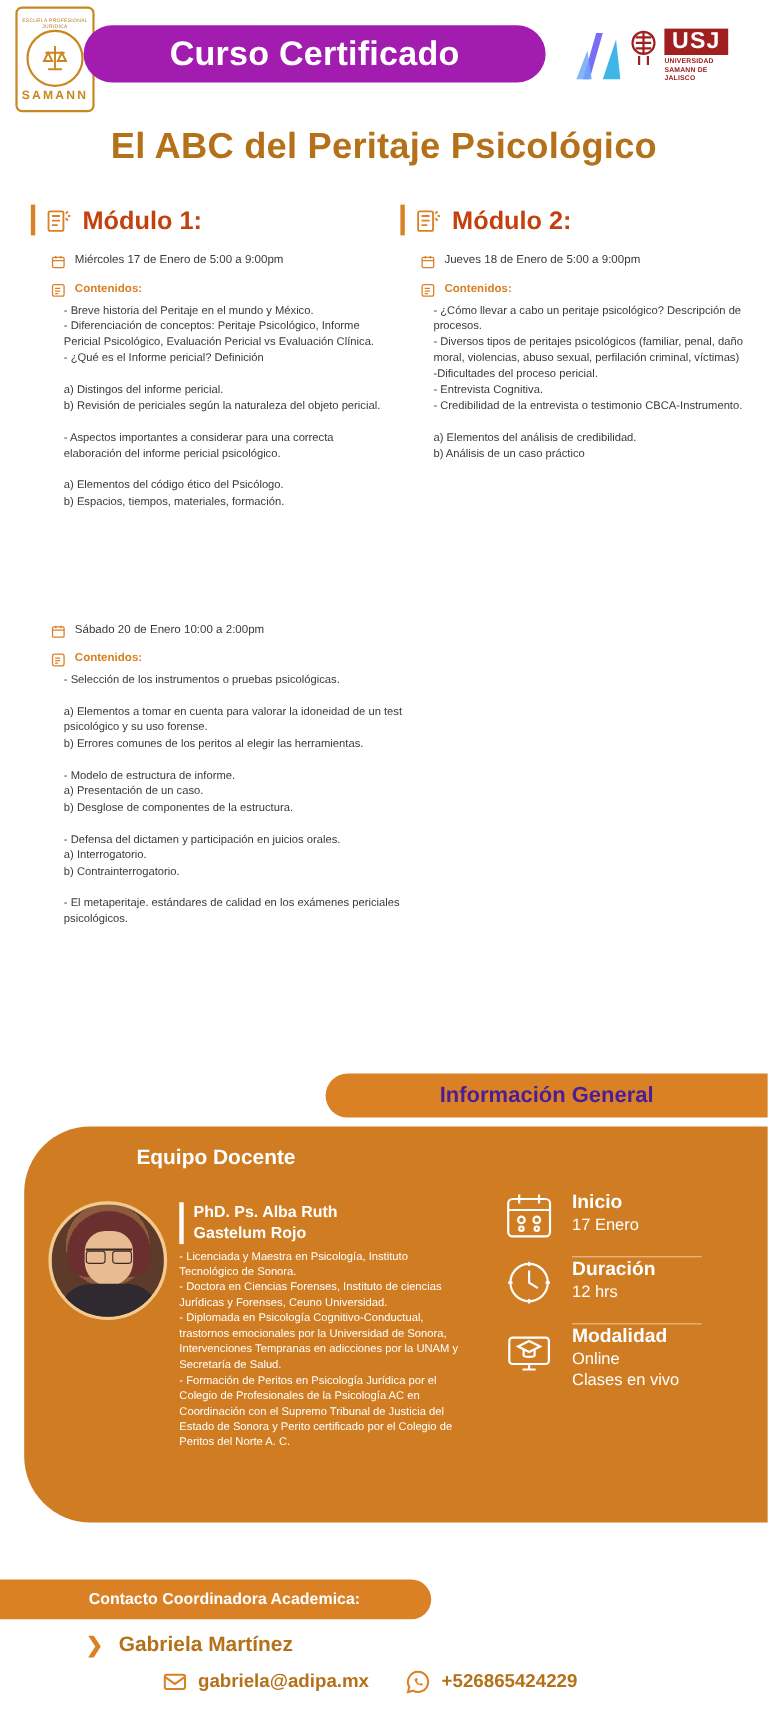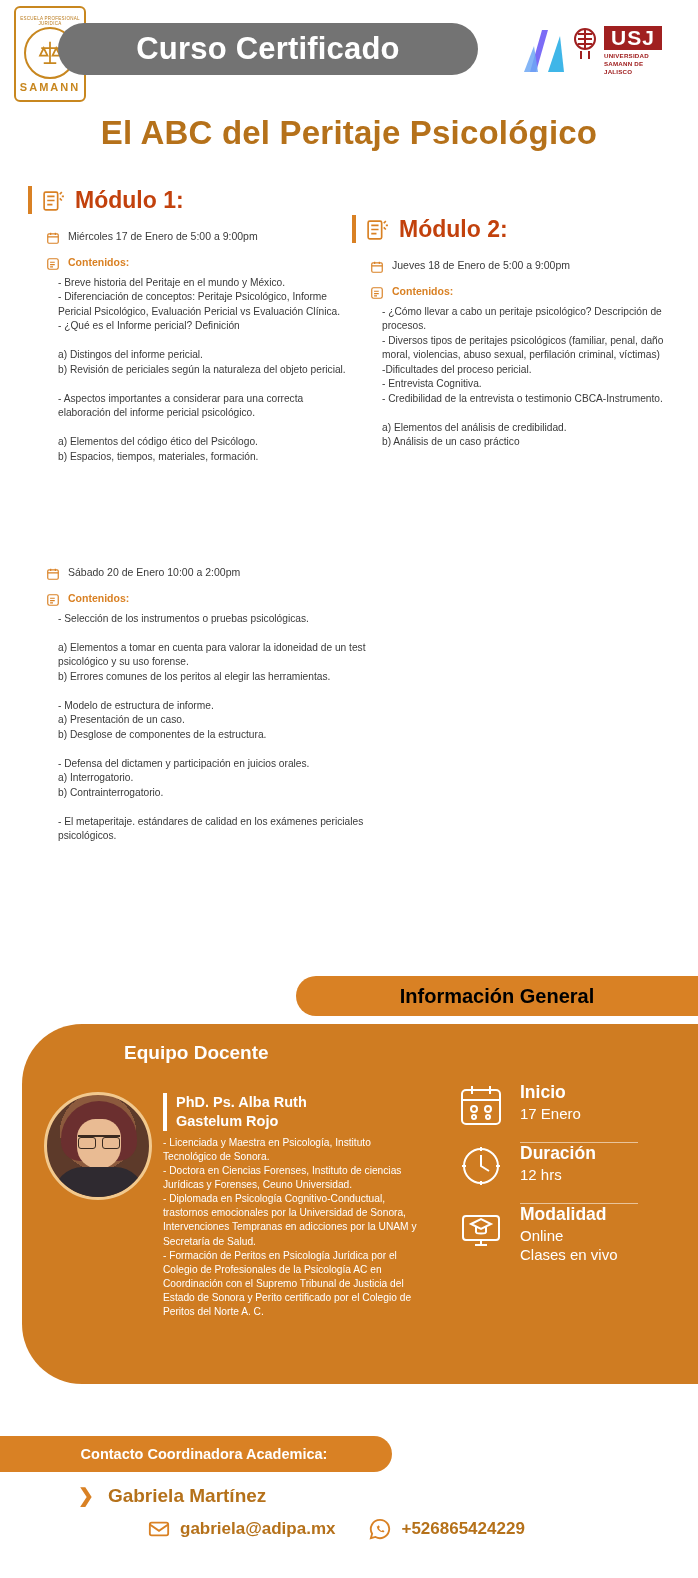--- a/index.html
+++ b/index.html
@@ -39,23 +39,23 @@
   .logo-adipa .seal-top {
     font-size: 4.5px; color: #b9791a; letter-spacing: .3px;
     margin-bottom: 1px; text-align: center;
   }
   .logo-adipa .seal-name {
     font-size: 11px; font-weight: bold; color: #c8871f;
     letter-spacing: 2px; margin-top: 2px;
   }
   .title-pill {
     position: absolute;
-    left: 58px; top: 23px;
+    left: 76px; top: 23px;
     width: 420px; height: 52px;
-    background: #737373;
+    background: #a21caf;
     border-radius: 26px;
     display: flex; align-items: center; justify-content: center;
   }
   .title-pill span {
     color: #ffffff;
     font-size: 31px;
     font-weight: bold;
     letter-spacing: .2px;
   }
   .logo-a {
@@ -146,21 +146,21 @@
   
   .info-pill {
     position: absolute;
     left: 296px; top: 976px;
     width: 402px; height: 40px;
     background: #d98124;
     border-radius: 20px 0 0 20px;
     display: flex; align-items: center; justify-content: center;
   }
   .info-pill span {
-    color: #000000; font-size: 20px; font-weight: bold;
+    color: #4c1d95; font-size: 20px; font-weight: bold;
   }
   .info-card {
     position: absolute;
     left: 22px; top: 1024px;
     width: 676px; height: 360px;
     background: #cf7c22;
     border-radius: 60px 0 0 60px;
   }
   .equipo-title {
     position: absolute;
@@ -339,21 +339,21 @@
 
 a) Distingos del informe pericial.
 b) Revisión de periciales según la naturaleza del objeto pericial.
 
 - Aspectos importantes a considerar para una correcta elaboración del informe pericial psicológico.
 
 a) Elementos del código ético del Psicólogo.
 b) Espacios, tiempos, materiales, formación.</div>
   </div>
 
-  <div class="module" style="left:352px; top:0; width:330px;margin-top:29px;">
+  <div class="module" style="left:364px; top:0; width:330px;">
     <div class="mod-head">
       <div class="mod-bar"></div>
       <span class="mod-icon">
         <svg viewBox="0 0 24 24" width="25" height="25" fill="none" stroke="currentColor" stroke-width="1.6">
           <rect x="3" y="4" width="13" height="17" rx="1.5"></rect>
             <path d="M6 8h7M6 12h7M6 16h5"></path>
           <path d="M18 6l2-2M20 8h2M18 10l2 2"></path>
         </svg>
       </span>
       <span class="mod-title">Módulo 2:</span>

